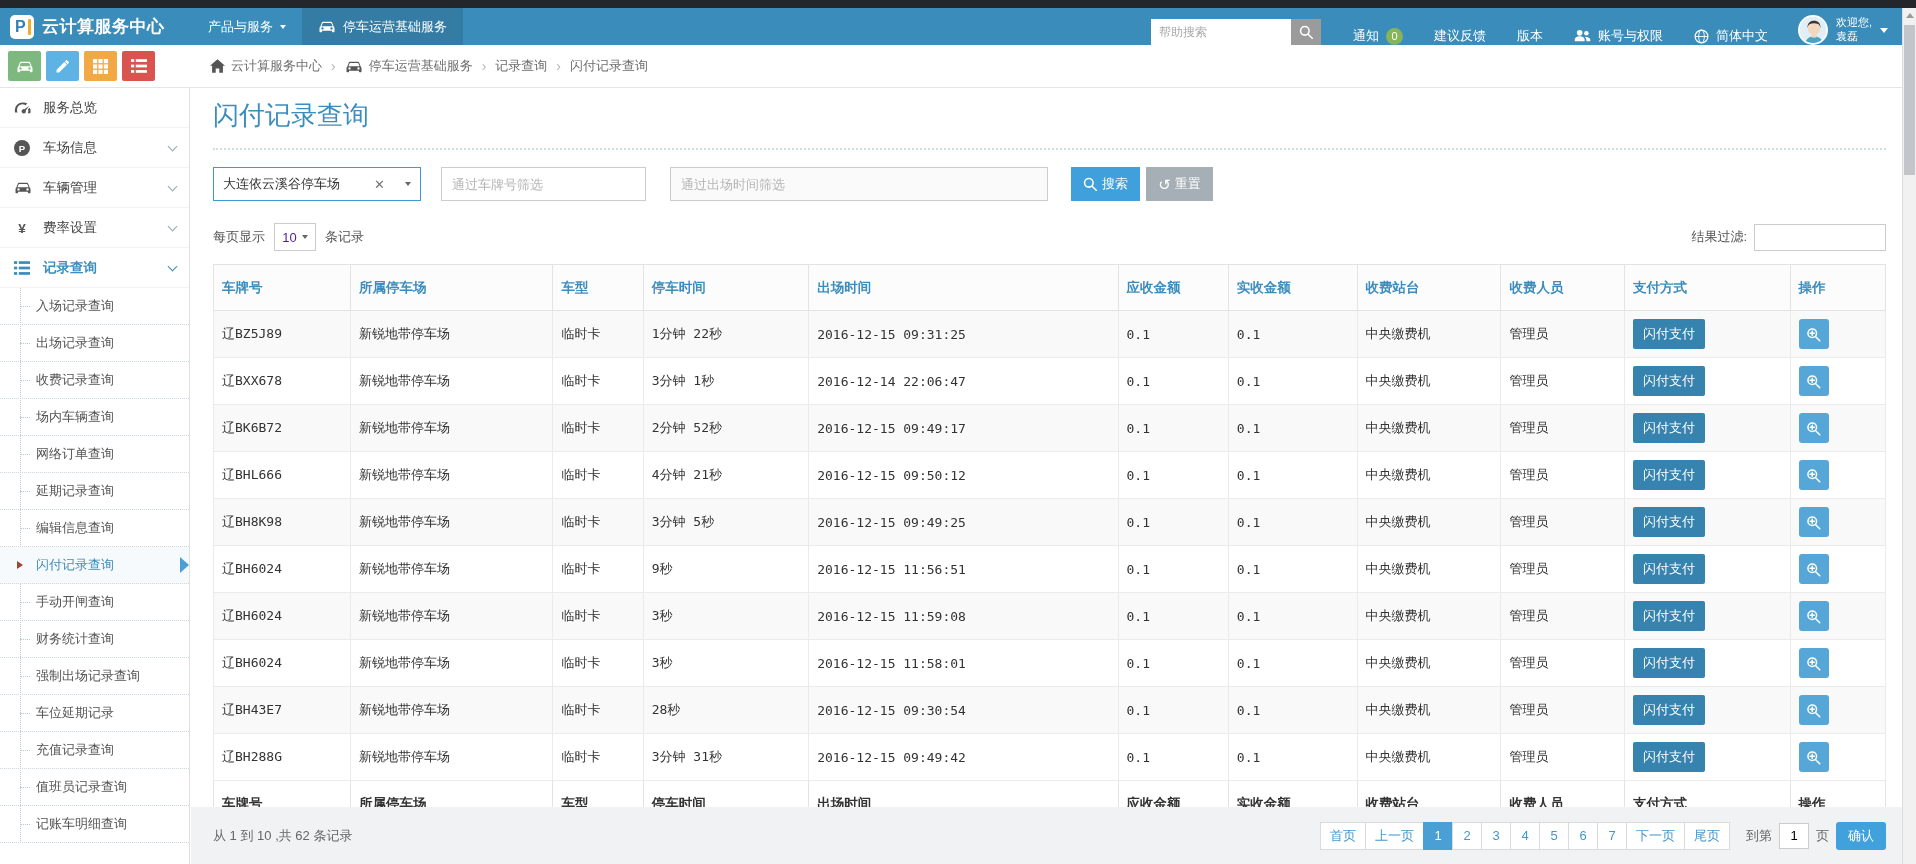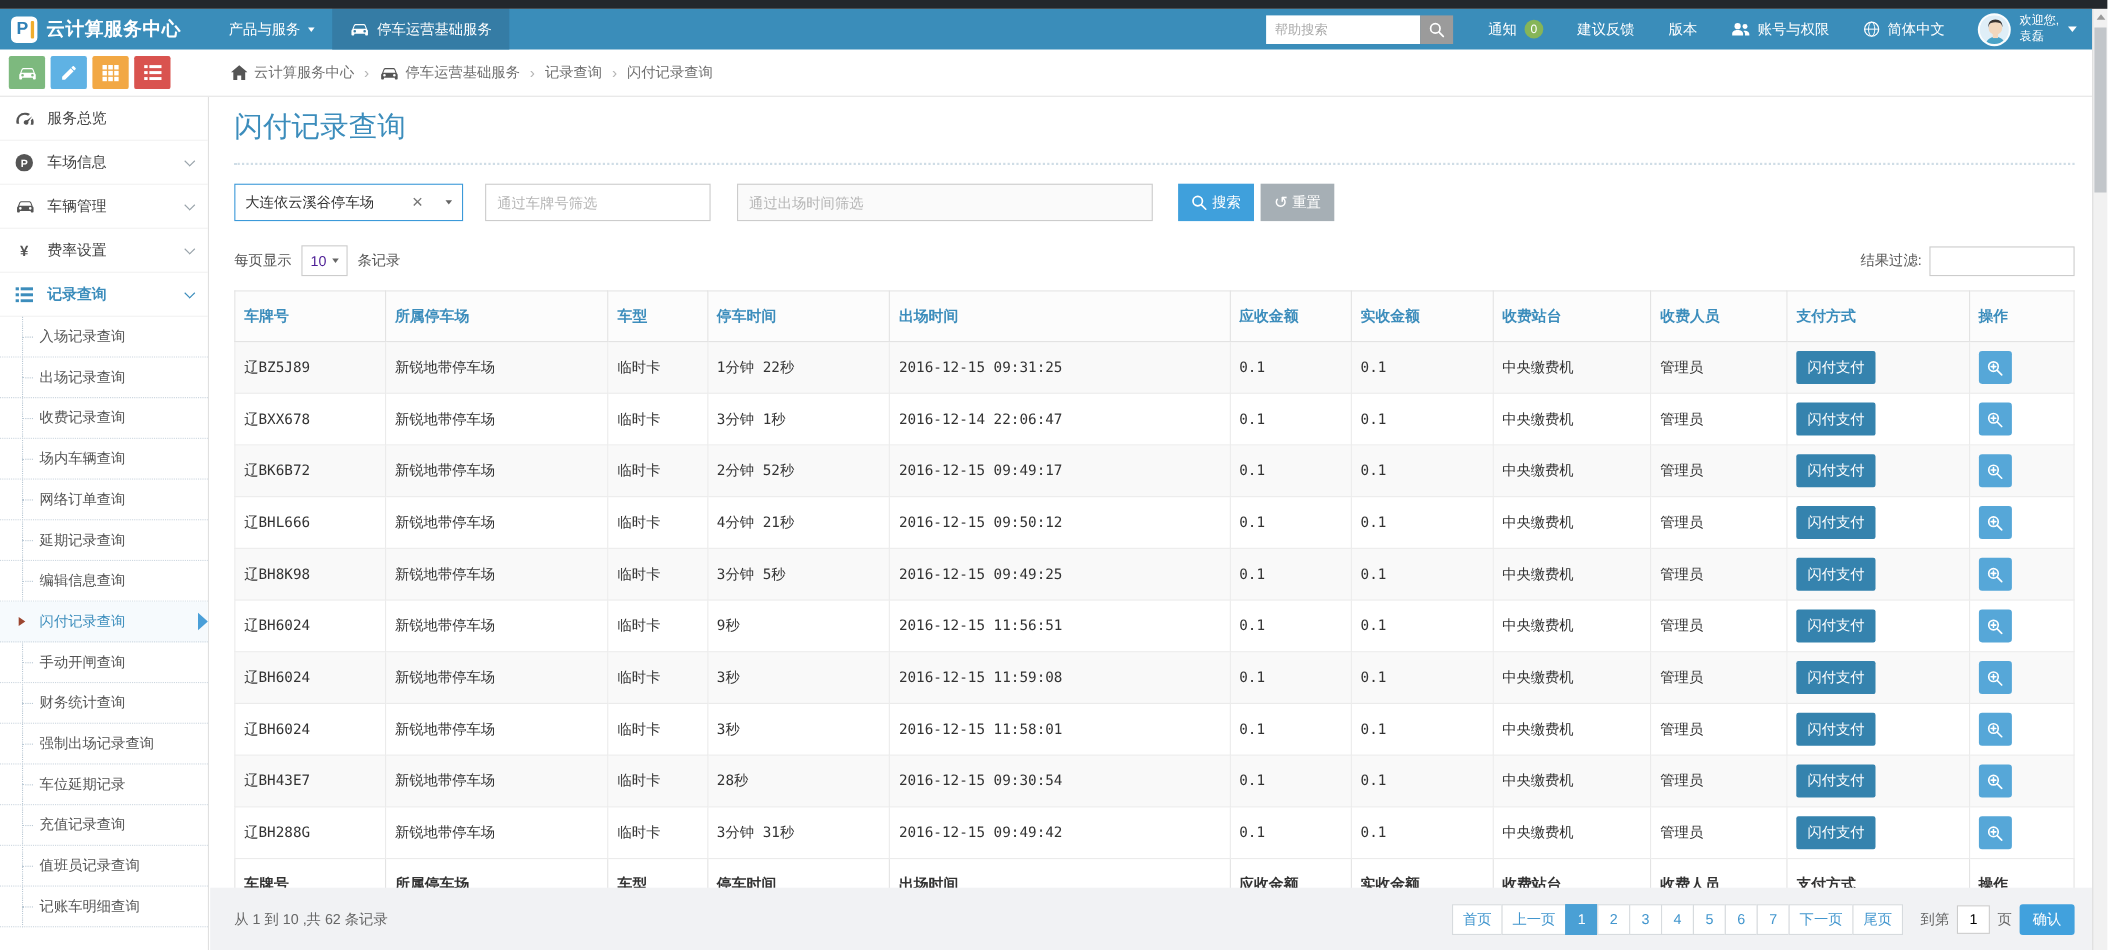--- a/index.html
+++ b/index.html
@@ -25,21 +25,21 @@
   .logo-mark::after { content:''; position:absolute; right:3px; top:4px; bottom:4px; width:3px;
                       background:#f0ad2e; border-radius:1px; }
   .nav-menu { display:flex; align-items:stretch; }
   .nav-item { display:flex; align-items:center; gap:7px; padding:0 16px; font-size:13px; cursor:pointer; }
   .nav-item.active { background:#357ca5; }
   .caret-down { width:0; height:0; border-left:4px solid transparent; border-right:4px solid transparent;
                 border-top:5px solid #fff; display:inline-block; }
   .caret-down.dark { border-top-color:#666; }
   .caret-down.small { border-left-width:3px; border-right-width:3px; border-top-width:4px; }
 
-  .nav-right { margin-left:auto; display:flex; align-items:center;border-radius:14px; }
+  .nav-right { margin-left:auto; display:flex; align-items:flex-end;border-radius:14px; }
   .nav-search { display:flex; align-items:center; margin-right:16px; }
   .nav-search-input { width:140px; height:26px; border:none; padding:0 8px; font-size:12px; color:#333; outline:none; }
   .nav-search-input::placeholder { color:#aaa; }
   .nav-search-btn { width:30px; height:26px; background:#9b9b9b; border:none; color:#fff;
                     display:flex; align-items:center; justify-content:center; cursor:pointer; }
   .nav-sep { width:1px; background:rgba(0,0,0,.14); }
   .nav-link { display:flex; align-items:center; gap:7px; padding:0 15px; font-size:13px; cursor:pointer; white-space:nowrap; }
   .badge { background:#86b558; border-radius:50%; min-width:17px; height:17px; font-size:11px;
            display:flex; align-items:center; justify-content:center; color:#fff; }
   .user { display:flex; align-items:center; gap:8px; padding:0 14px; cursor:pointer; }

